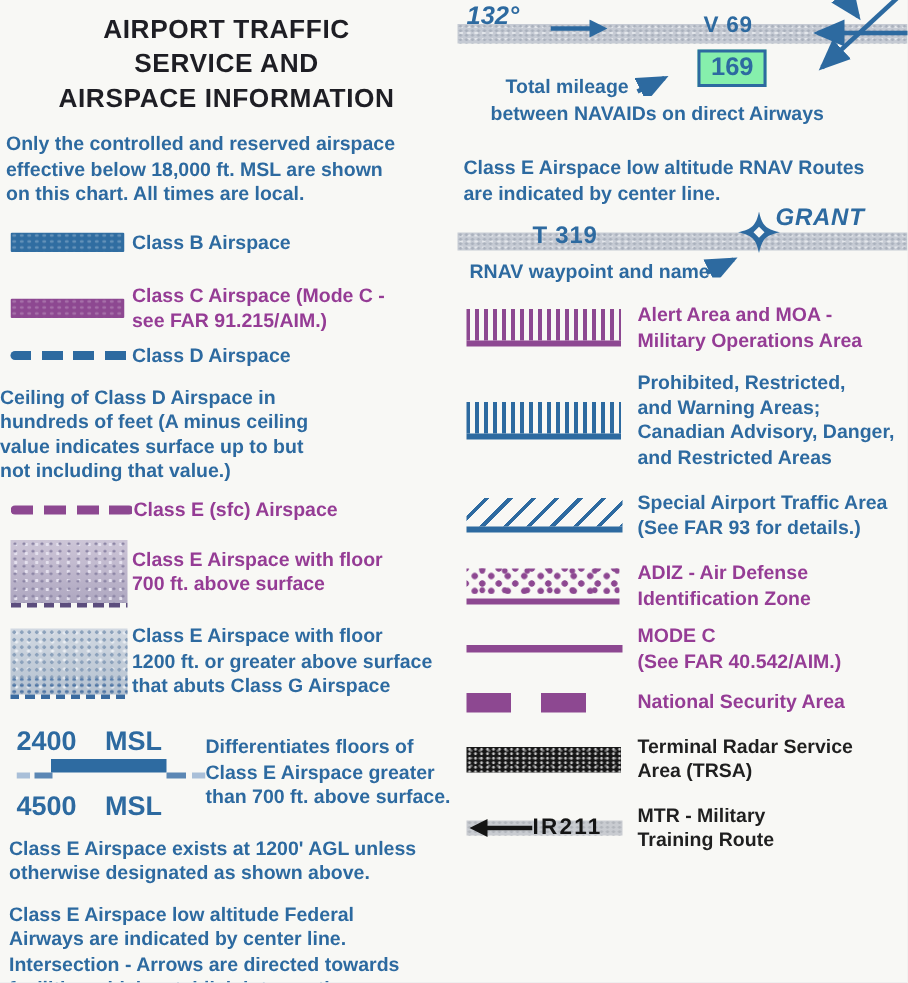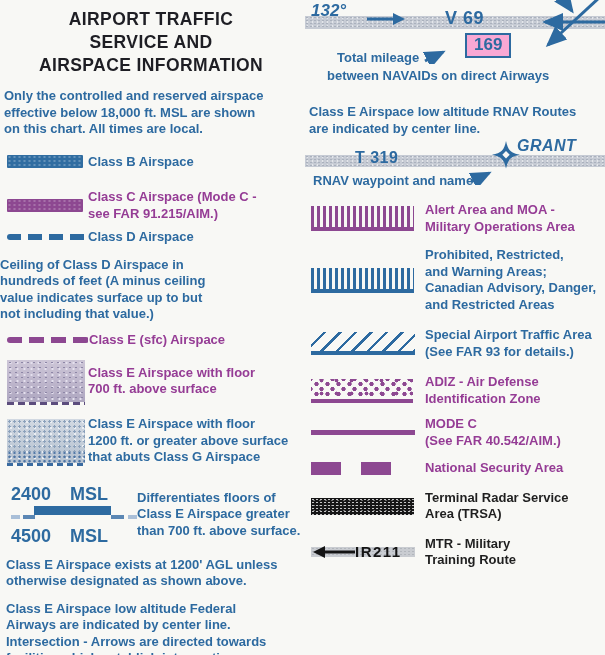--- a/index.html
+++ b/index.html
@@ -73,30 +73,30 @@
   .msl-text{font-size:18px;color:var(--blue);word-spacing:14px;line-height:20px;}
 
   
   .col-right{position:absolute;left:305px;top:0;width:300px;}
   .band{position:absolute;height:13px;background:var(--bandgray);
     background-image:radial-gradient(var(--bandspeck) 1px,transparent 1.2px),radial-gradient(#e4e7eb 1px,transparent 1.2px);
     background-size:4px 3px,5px 4px;}
   .airway{position:relative;height:46px;}
   .airway .band{top:16px;left:0;right:0;}
   .bearing{position:absolute;left:6px;top:1px;font-size:17px;color:var(--blue);}
-  .vlabel{position:absolute;left:140px;top:8px;font-size:18px;color:var(--blue);letter-spacing:.5px;}
+  .vlabel{position:absolute;left:164px;top:8px;font-size:15px;color:var(--blue);letter-spacing:.5px;}
   .arrow-e{position:absolute;left:62px;top:13px;}
   .isect{position:absolute;right:-2px;top:-5px;}
 
   .mileage{position:relative;height:44px;}
   .mileage-cap1{position:absolute;left:32px;top:4px;}
   .cap2{position:absolute;left:22px;top:22px;}
   .mileage-arrow{position:absolute;left:118px;top:0px;}
   .mileage-box{position:absolute;left:160px;top:-13px;border:2px solid var(--blue);
-    padding:0px 7px 1px;font-size:17px;color:var(--blue);background:#f9a8d4;}
+    padding:0px 7px 1px;font-size:17px;color:var(--blue);background:#86efac;}
 
   .rnav-note{margin:14px 0 0 4px;}
 
   .troute{position:relative;height:50px;margin-top:2px;}
   .troute .band{top:16px;left:0;right:0;height:12px;}
   .tlabel{position:absolute;left:50px;top:10px;font-size:16px;color:var(--blue);letter-spacing:.5px;text-align:center;}
   .grant{position:absolute;left:212px;top:-2px;font-size:16px;color:var(--blue);letter-spacing:.5px;}
   .star{position:absolute;left:186px;top:1px;}
   .wp-cap{position:absolute;left:8px;top:34px;}
   .wp-arrow{position:absolute;left:164px;top:28px;}

